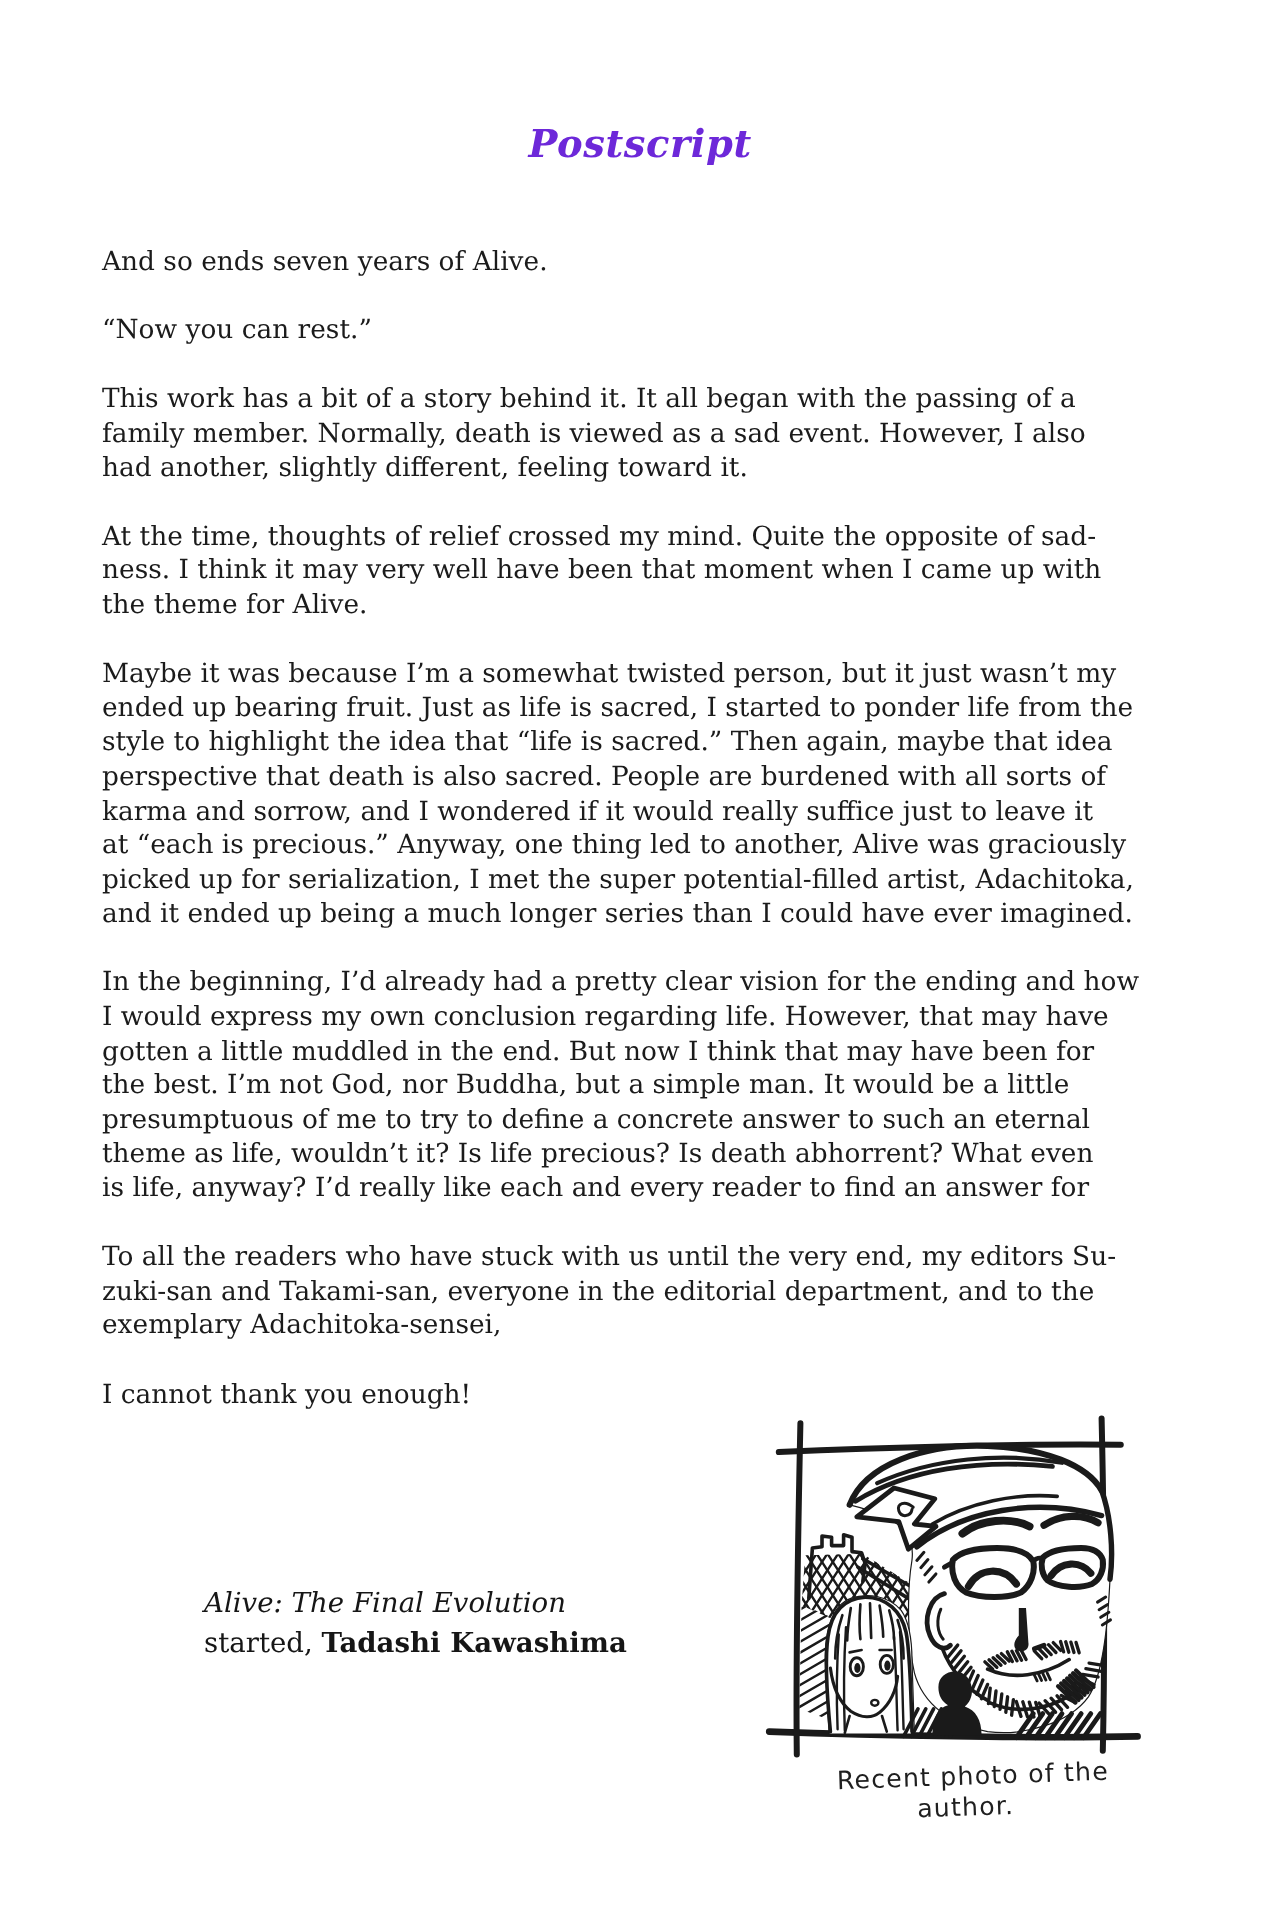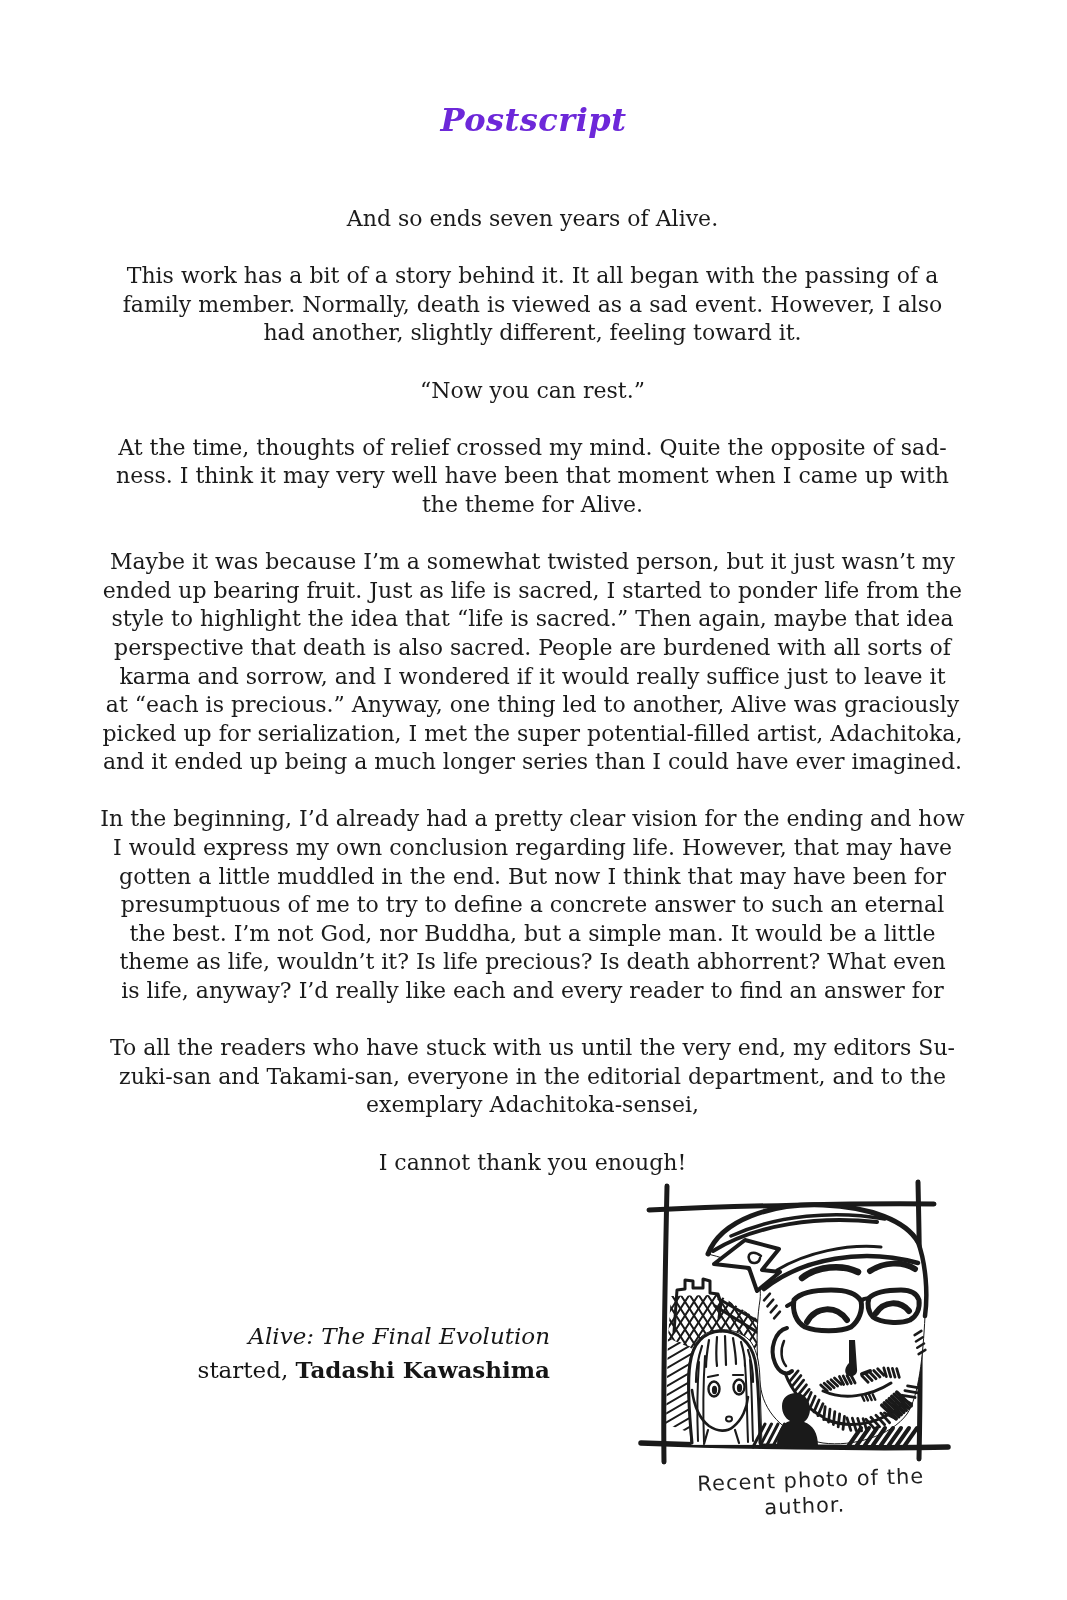--- a/index.html
+++ b/index.html
@@ -9,26 +9,26 @@
   }
   .page-title{
     position:absolute;top:101px;left:0;width:1067px;margin:0;
     text-align:center;font-size:32px;font-weight:bold;font-style:italic;
     letter-spacing:0.5px;color:#6d28d9;
   }
   .body-text{
     position:absolute;left:85px;top:205px;width:895px;
     font-size:22px;line-height:28.6px;color:#1b1b1b;
   }
-  .para{margin:0 0 28.6px 0;text-align:center;}
+  .para{margin:0 0 28.6px 0;}
   .para:last-child{margin-bottom:0;}
   .line{white-space:pre;}
   .credit{
     position:absolute;left:170px;top:1320px;width:380px;
-    text-align:right;font-size:23px;line-height:33px;color:#161616;
+    text-align:left;font-size:23px;line-height:33px;color:#161616;
   }
   .credit-title{font-style:italic;}
   .credit-author{font-weight:bold;}
   .illustration{position:absolute;left:600px;top:1140px;}
   .illustration path,.illustration line{stroke:#1a1a1a;fill:none;stroke-linecap:round;stroke-linejoin:round;}
   .illustration .fillw{fill:#ffffff;}
   .illustration .filld{fill:#1a1a1a;stroke:none;}
   .caption-text{
     font-family:"DejaVu Sans",sans-serif;font-size:21px;letter-spacing:1px;
     fill:#1f1f1f;stroke:none;
@@ -39,48 +39,48 @@
 
 <div class="page">
 
   <h1 class="page-title">Postscript</h1>
 
   <div class="body-text">
       <div class="para">
         <div class="line">And so ends seven years of Alive.</div>
       </div>
       <div class="para">
+        <div class="line">“Now you can rest.”</div>
+      </div>
+      <div class="para">
         <div class="line">This work has a bit of a story behind it. It all began with the passing of a</div>
         <div class="line">family member. Normally, death is viewed as a sad event. However, I also</div>
         <div class="line">had another, slightly different, feeling toward it.</div>
-      </div>
-      <div class="para">
-        <div class="line">“Now you can rest.”</div>
       </div>
       <div class="para">
         <div class="line">At the time, thoughts of relief crossed my mind. Quite the opposite of sad-</div>
         <div class="line">ness. I think it may very well have been that moment when I came up with</div>
         <div class="line">the theme for Alive.</div>
       </div>
       <div class="para">
         <div class="line">Maybe it was because I’m a somewhat twisted person, but it just wasn’t my</div>
         <div class="line">ended up bearing fruit. Just as life is sacred, I started to ponder life from the</div>
         <div class="line">style to highlight the idea that “life is sacred.” Then again, maybe that idea</div>
         <div class="line">perspective that death is also sacred. People are burdened with all sorts of</div>
         <div class="line">karma and sorrow, and I wondered if it would really suffice just to leave it</div>
         <div class="line">at “each is precious.” Anyway, one thing led to another, Alive was graciously</div>
         <div class="line">picked up for serialization, I met the super potential-filled artist, Adachitoka,</div>
         <div class="line">and it ended up being a much longer series than I could have ever imagined.</div>
       </div>
       <div class="para">
         <div class="line">In the beginning, I’d already had a pretty clear vision for the ending and how</div>
         <div class="line">I would express my own conclusion regarding life. However, that may have</div>
         <div class="line">gotten a little muddled in the end. But now I think that may have been for</div>
+        <div class="line">the best. I’m not God, nor Buddha, but a simple man. It would be a little</div>
         <div class="line">presumptuous of me to try to define a concrete answer to such an eternal</div>
-        <div class="line">the best. I’m not God, nor Buddha, but a simple man. It would be a little</div>
         <div class="line">theme as life, wouldn’t it? Is life precious? Is death abhorrent? What even</div>
         <div class="line">is life, anyway? I’d really like each and every reader to find an answer for</div>
       </div>
       <div class="para">
         <div class="line">To all the readers who have stuck with us until the very end, my editors Su-</div>
         <div class="line">zuki-san and Takami-san, everyone in the editorial department, and to the</div>
         <div class="line">exemplary Adachitoka-sensei,</div>
       </div>
       <div class="para">
         <div class="line">I cannot thank you enough!</div>

